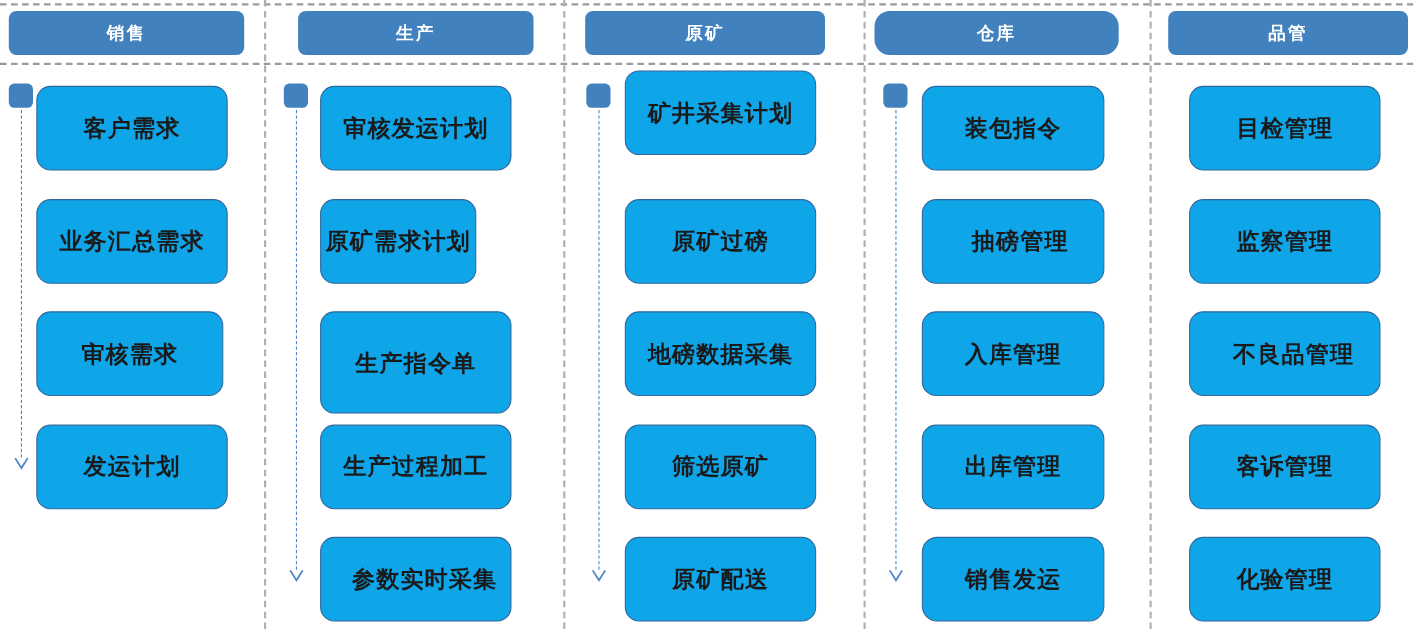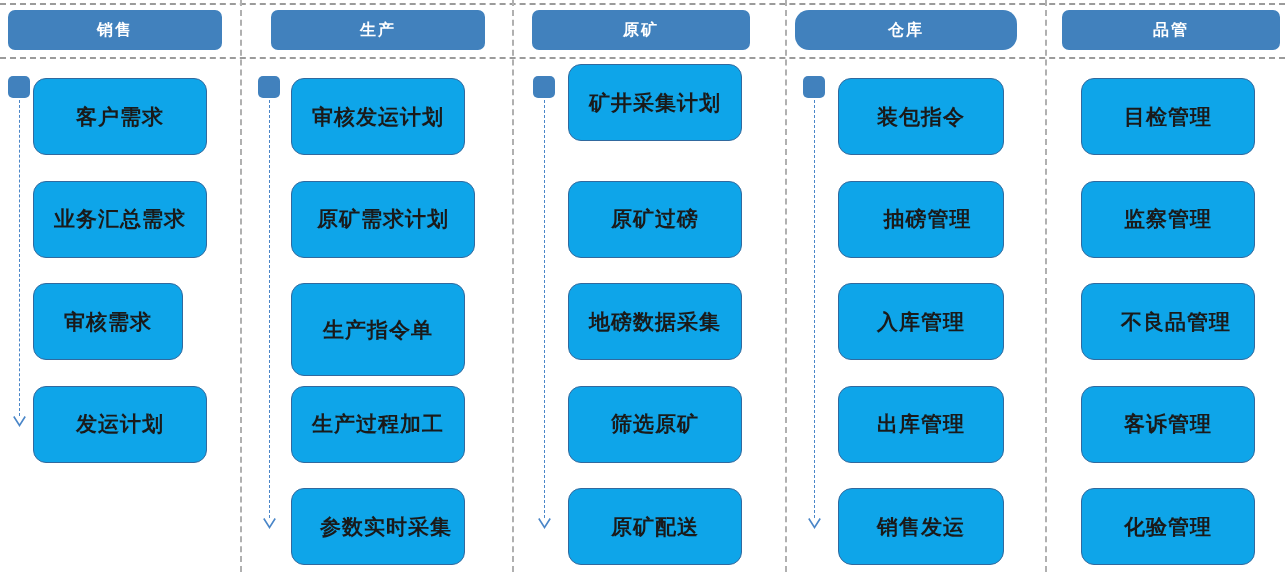--- a/index.html
+++ b/index.html
@@ -105,33 +105,33 @@
       <div class="col-header" style="left: 8px; width: 214px;">销售</div>
       <div class="start-square" style="left: 8px; top: 76px;"></div>
       <div class="connector" style="left: 19px; top: 100px; height: 315.5px;"></div>
       <div class="arrow-head" style="left: 12.5px; top: 415.5px;">
         <svg width="13" height="11" viewBox="0 0 13 11">
           <path d="M0.8 0.5 L6.5 9.5 L12.2 0.5" fill="none" stroke="#4a86c8" stroke-width="1.6"></path>
         </svg>
       </div>
       <div class="card" style="left: 33px; width: 174px; top: 78px; height: 77px;">客户需求</div>
       <div class="card" style="left: 33px; width: 174px; top: 180.5px; height: 77px;">业务汇总需求</div>
-      <div class="card" style="left: 33px; width: 150px; top: 283px; height: 77px;">审核需求</div>
+      <div class="card" style="left: 33px; width: 170px; top: 283px; height: 77px;">审核需求</div>
       <div class="card" style="left: 33px; width: 174px; top: 385.5px; height: 77px;">发运计划</div>
       <div class="vdivider" style="left: 240px;"></div>
       <div class="col-header" style="left: 271px; width: 214px; text-align: center;">生产</div>
       <div class="start-square" style="left: 258px; top: 76px;"></div>
       <div class="connector" style="left: 269px; top: 100px; height: 418px;"></div>
       <div class="arrow-head" style="left: 262.5px; top: 518px;">
         <svg width="13" height="11" viewBox="0 0 13 11">
           <path d="M0.8 0.5 L6.5 9.5 L12.2 0.5" fill="none" stroke="#4a86c8" stroke-width="1.6"></path>
         </svg>
       </div>
       <div class="card" style="left: 291px; width: 174px; top: 78px; height: 77px;">审核发运计划</div>
-      <div class="card" style="left: 291px; width: 184px; top: 180.5px; height: 77px;">原矿需求计划</div>
+      <div class="card" style="left: 291px; width: 142px; top: 180.5px; height: 77px;">原矿需求计划</div>
       <div class="card" style="left: 291px; width: 174px; top: 283px; height: 93px;">生产指令单</div>
       <div class="card" style="left: 291px; width: 174px; top: 385.5px; height: 77px;">生产过程加工</div>
       <div class="card" style="left: 291px; width: 174px; top: 488px; height: 77px; padding-left: 16px;">参数实时采集</div>
       <div class="vdivider" style="left: 512px;"></div>
       <div class="col-header" style="left: 532px; width: 218px; font-family: Liberation Serif, serif;">原矿</div>
       <div class="start-square" style="left: 533px; top: 76px;"></div>
       <div class="connector" style="left: 544px; top: 100px; height: 418px;"></div>
       <div class="arrow-head" style="left: 537.5px; top: 518px;">
         <svg width="13" height="11" viewBox="0 0 13 11">
           <path d="M0.8 0.5 L6.5 9.5 L12.2 0.5" fill="none" stroke="#4a86c8" stroke-width="1.6"></path>

